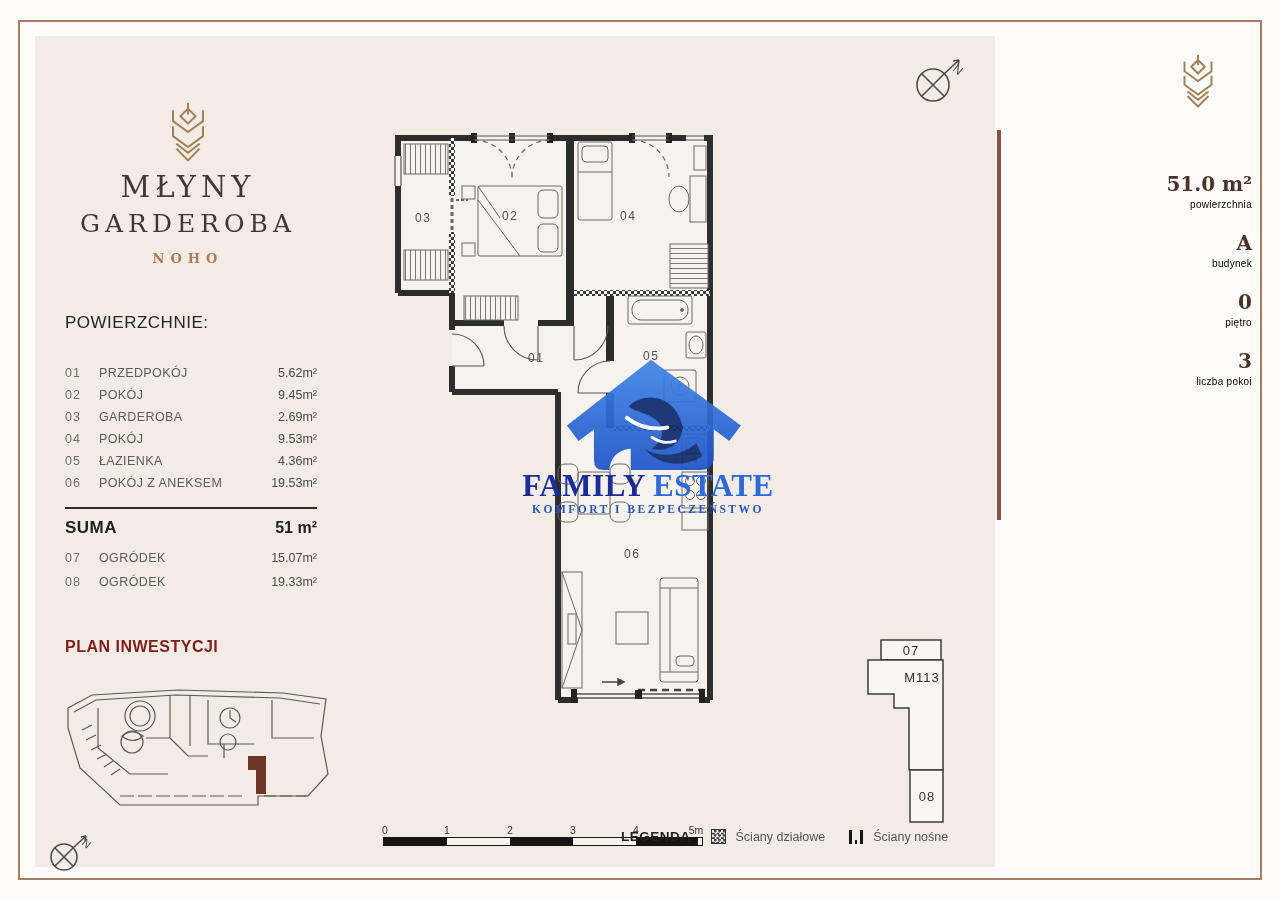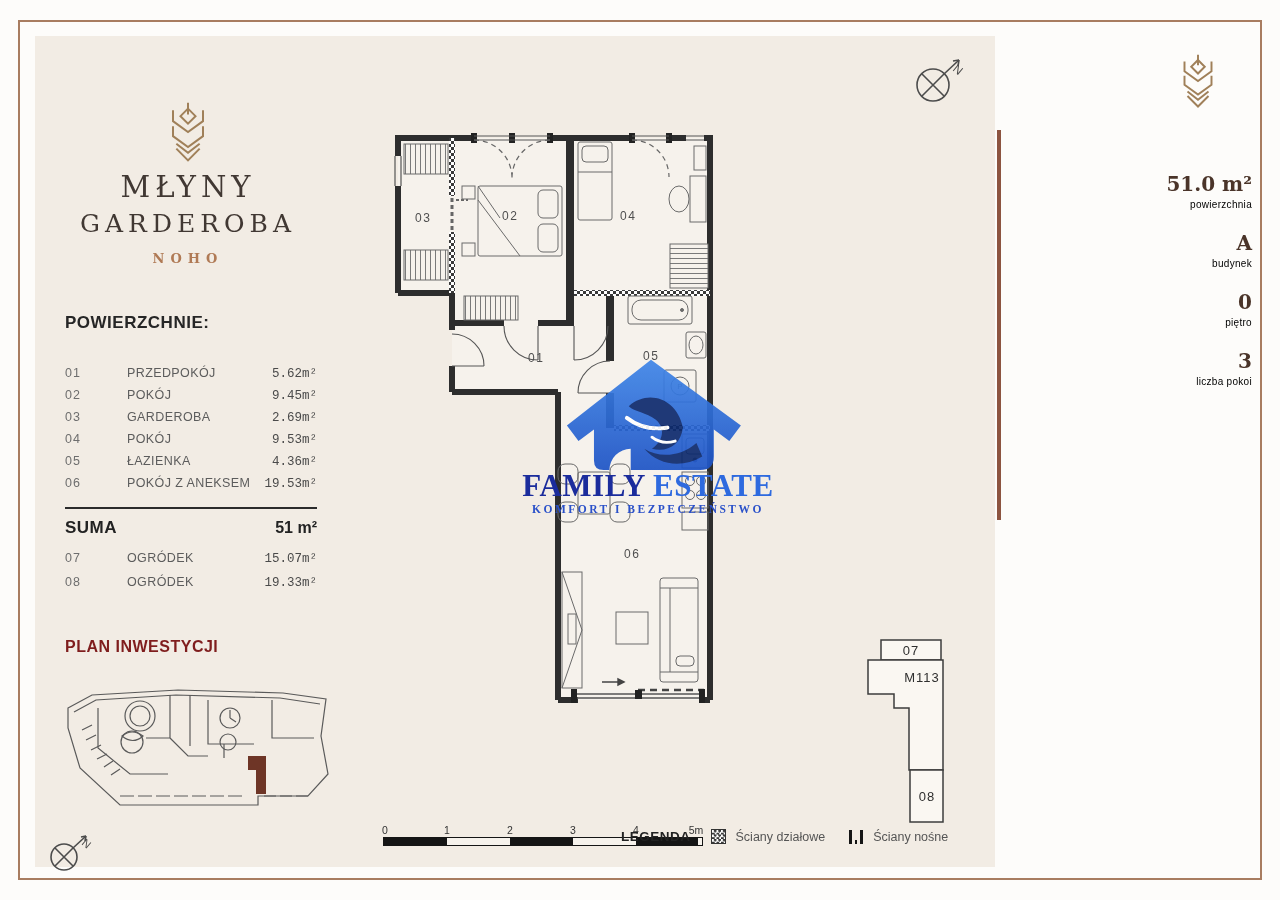--- a/index.html
+++ b/index.html
@@ -12,26 +12,26 @@
   .cream-panel{position:absolute;left:35px;top:36px;width:960px;height:831px;background:#f2ece4;}
 
   
   .logo-wheat{position:absolute;left:168px;top:98px;}
   .logo-text{position:absolute;left:65px;top:170px;width:246px;text-align:center;color:#413833;}
   .logo-line1{font-family:"DejaVu Serif",serif;font-size:29px;letter-spacing:5px;}
   .logo-line2{font-family:"DejaVu Serif",serif;font-size:25px;letter-spacing:5px;margin-top:5px;}
   .logo-sub{font-family:"DejaVu Serif",serif;font-size:13px;letter-spacing:6px;color:#b07a55;font-weight:700;margin-top:13px;}
 
   
-  .areas-title{position:absolute;left:65px;top:313px;font-size:17px;font-weight:700;color:#262626;letter-spacing:.5px;}
+  .areas-title{position:absolute;left:65px;top:313px;font-size:17px;font-weight:400;color:#262626;letter-spacing:.5px;}
   .areas-table{position:absolute;left:65px;top:366px;width:252px;}
   .arow{display:flex;align-items:baseline;height:22px;font-size:12.5px;color:#5c5c5c;}
   .arow .no{width:34px;color:#6e6e6e;letter-spacing:1px;}
-  .arow .nm{flex:1;letter-spacing:.4px;margin-left:28px;}
-  .arow .ar{text-align:left;color:#4a4a4a;font-family:Liberation Mono, monospace;}
+  .arow .nm{flex:1;letter-spacing:.4px;}
+  .arow .ar{text-align:left;color:#4a4a4a;}
   .suma-divider{position:absolute;left:65px;top:507px;width:252px;height:2px;background:#2b2b2b;}
   .suma-row{position:absolute;left:65px;top:518px;width:252px;display:flex;align-items:baseline;}
   .suma-label{font-size:17px;font-weight:800;color:#222;flex:1;letter-spacing:.5px;}
   .suma-value{font-size:16px;font-weight:800;color:#222;}
   .gardens{position:absolute;left:65px;top:551px;width:252px;}
   .gardens .arow{height:24px;}
   .plan-title{position:absolute;left:65px;top:638px;font-size:16px;font-weight:800;color:#7f1d1d;letter-spacing:.5px;}
 
   
   .floor-plan{position:absolute;left:388px;top:126px;}

